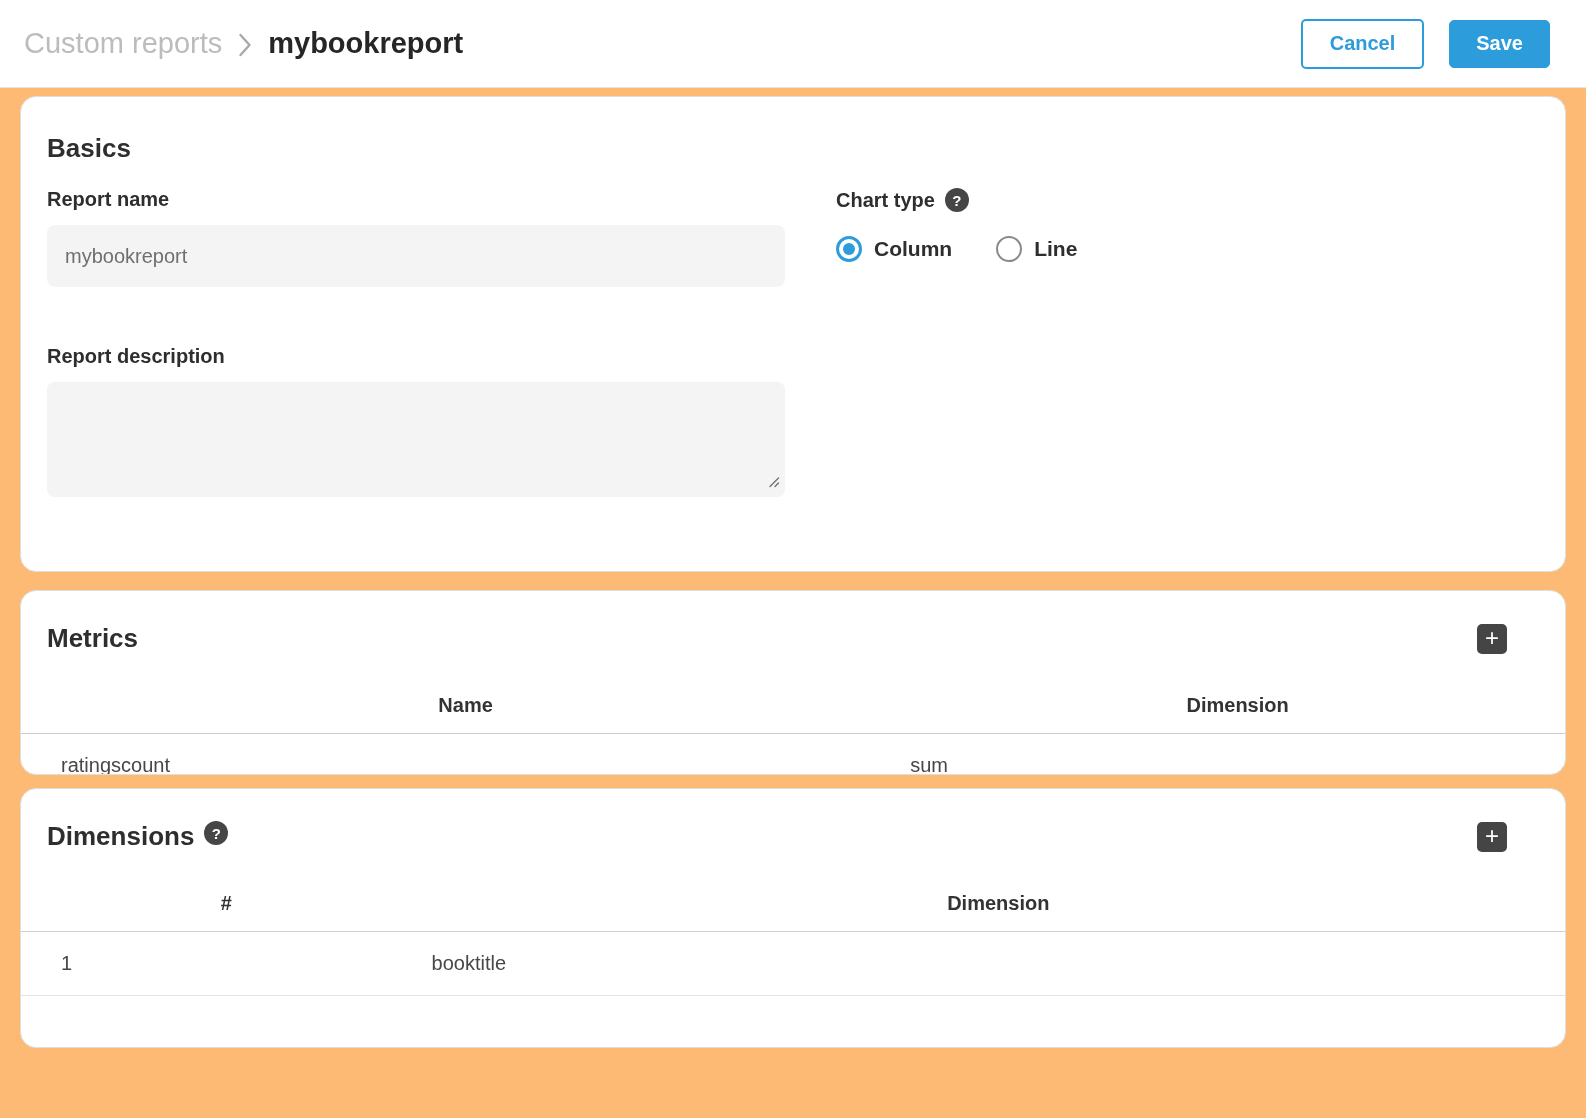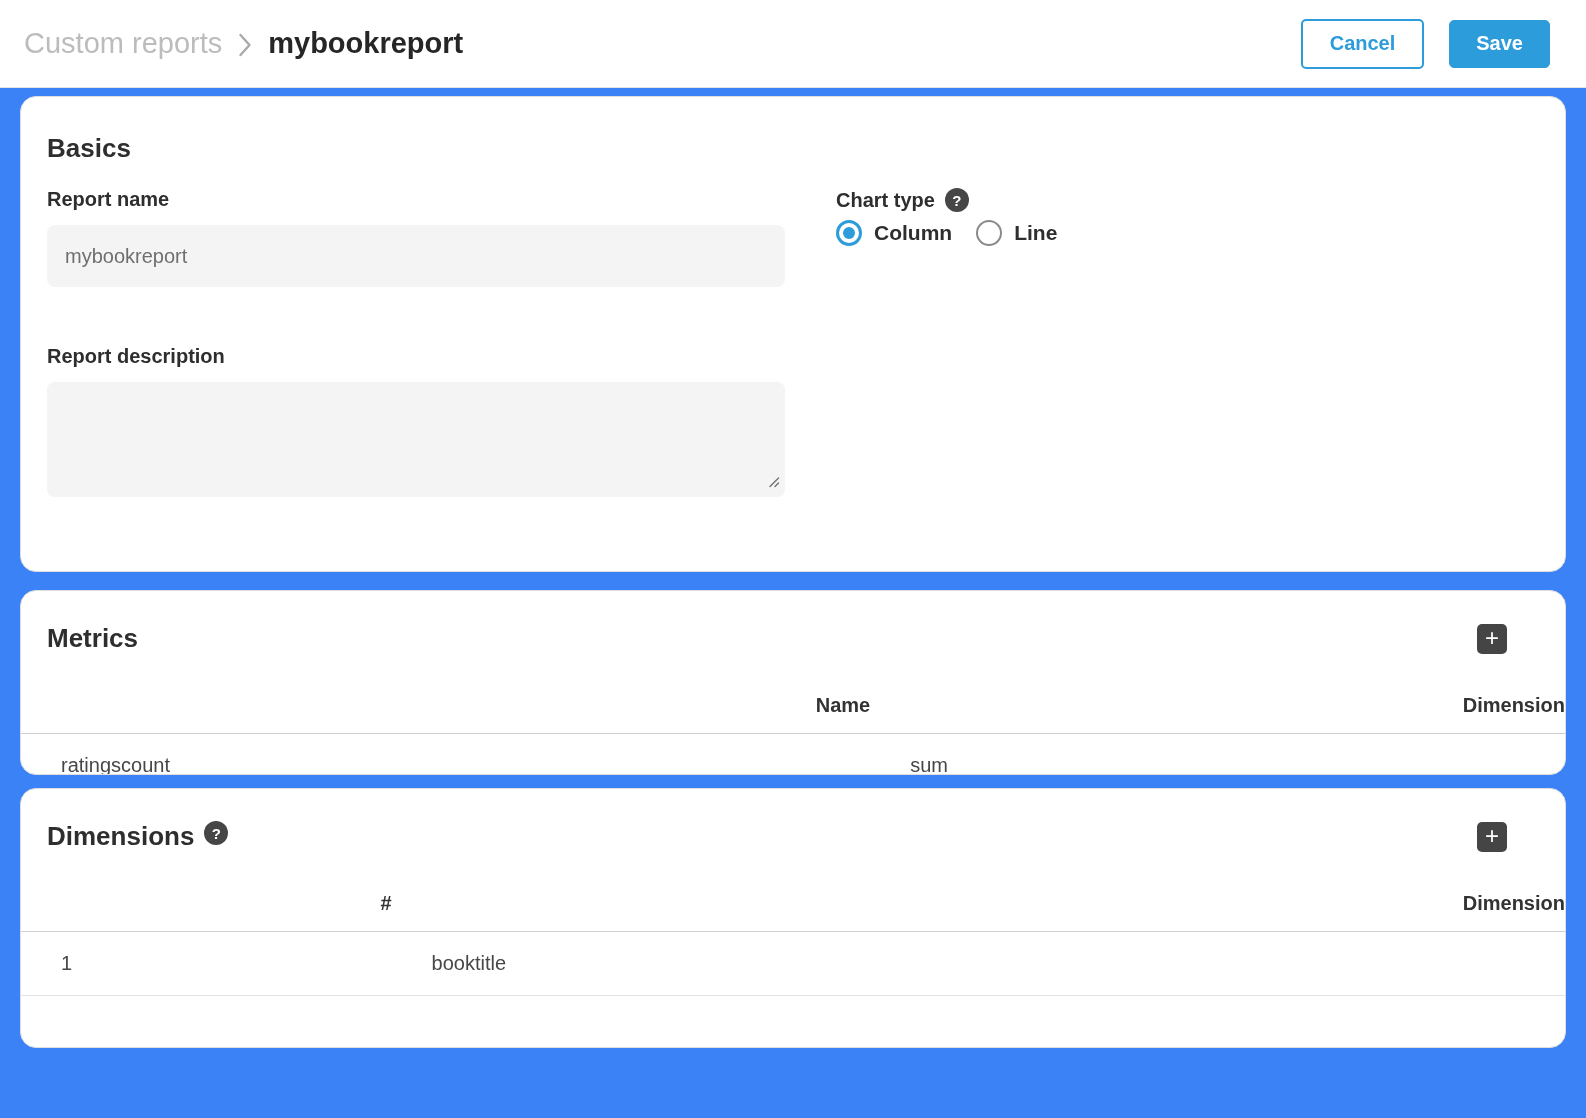--- a/index.html
+++ b/index.html
@@ -1,18 +1,18 @@
 <!DOCTYPE html>
 <html><head>
 <meta charset="utf-8">
 <style>
   * { box-sizing: border-box; margin: 0; padding: 0; }
   html, body { background: #eef0f0; }
   body { font-family: "Liberation Sans", "DejaVu Sans", sans-serif; }
-  .page { width: 1586px; height: 1118px; background: #3b82f6; overflow: hidden; }
+  .page { width: 1586px; height: 1118px; background: #fdba74; overflow: hidden; }
 
   
   .topbar {
     height: 88px; background: #ffffff; border-bottom: 1px solid #e3e3e3;
     display: flex; align-items: center; justify-content: space-between;
     padding: 0 36px 0 24px;
   }
   .breadcrumb { display: flex; align-items: center; gap: 16px; }
   .crumb-parent { font-size: 29px; color: #bcbcbc; cursor: pointer; }
   .crumb-current { font-size: 29px; font-weight: 700; color: #262626; }
@@ -52,21 +52,21 @@
   }
   .resize-handle { position: absolute; right: 5px; bottom: 5px; pointer-events: none; }
 
   .inline-label-row { display: flex; align-items: center; gap: 10px; }
   .help-badge {
     width: 24px; height: 24px; border-radius: 50%; background: #464646;
     color: #ffffff; font-size: 15px; font-weight: 700;
     display: inline-flex; align-items: center; justify-content: center;
     cursor: pointer; flex: 0 0 auto;
   }
-  .radio-row { display: flex; align-items: center; gap: 24px; margin-top: 8px; }
+  .radio-row { display: flex; align-items: center; gap: 44px; margin-top: 24px; }
   .radio-option { display: inline-flex; align-items: center; gap: 12px; cursor: pointer; }
   .radio-circle {
     width: 26px; height: 26px; border-radius: 50%; position: relative;
     flex: 0 0 auto; background: #fff;
   }
   .radio-circle.checked { border: 3px solid #2d9cdb; }
   .radio-circle.checked::after {
     content: ""; position: absolute; left: 50%; top: 50%;
     width: 12px; height: 12px; margin: -6px 0 0 -6px;
     border-radius: 50%; background: #2d9cdb;
@@ -84,21 +84,21 @@
   }
   .card-head .title-wrap { display: flex; align-items: flex-start; gap: 10px; }
   .add-btn {
     width: 30px; height: 30px; border-radius: 5px; background: #454545;
     border: none; color: #ffffff; cursor: pointer;
     display: inline-flex; align-items: center; justify-content: center;
   }
   .add-btn .plus-glyph { font-size: 24px; line-height: 1; font-weight: 400; margin-top: -2px; }
   table.data-table { width: 100%; border-collapse: collapse; table-layout: fixed; margin-top: 26px; }
   table.data-table th {
-    text-align: right; font-size: 20px; font-weight: 700; color: #333;
+    text-align: center; font-size: 20px; font-weight: 700; color: #333;
     padding: 14px 0 16px 40px; border-bottom: 1px solid #cfcfcf;
   }
   table.data-table td {
     text-align: left; font-size: 20px; color: #474747;
     padding: 20px 0 20px 40px; border-bottom: 1px solid #e3e3e3;
   }
   .metrics-col-1 { width: 55%; }
   .dims-col-1 { width: 24%; }
 </style>
 </head>

